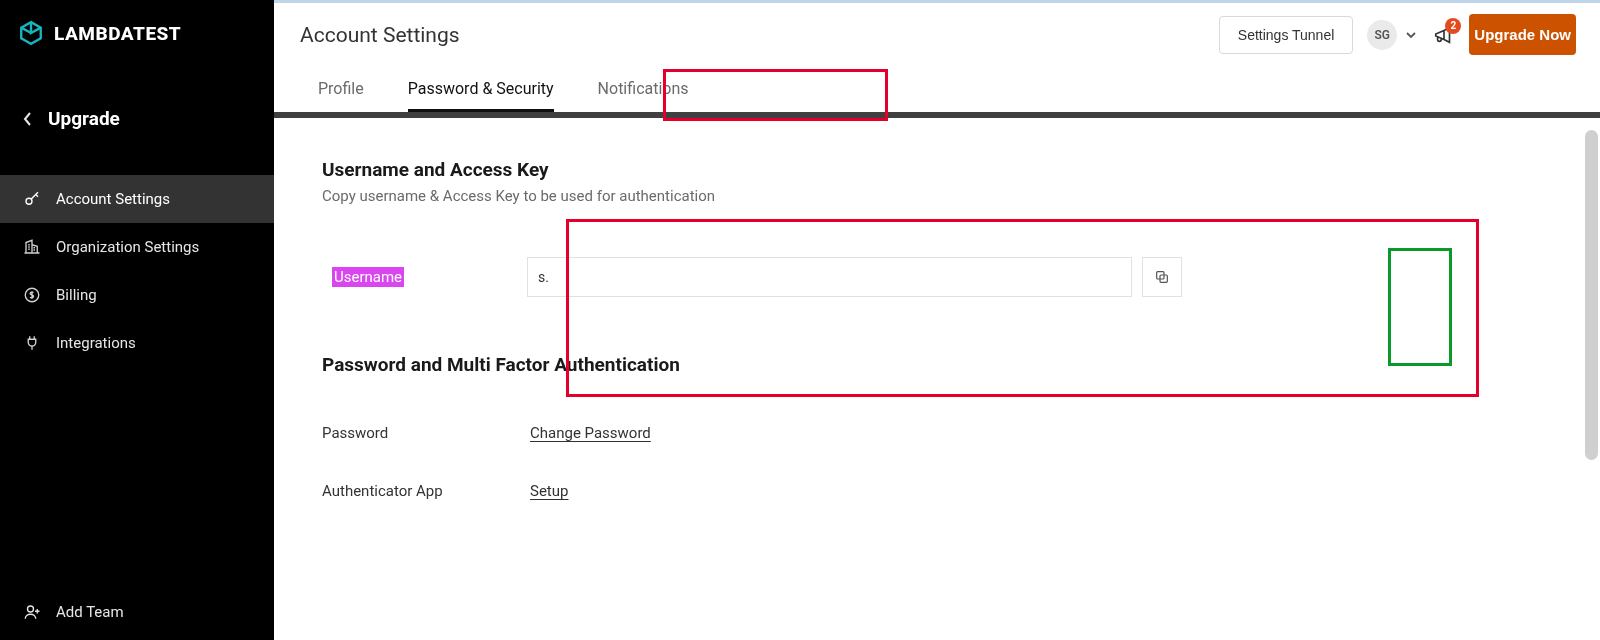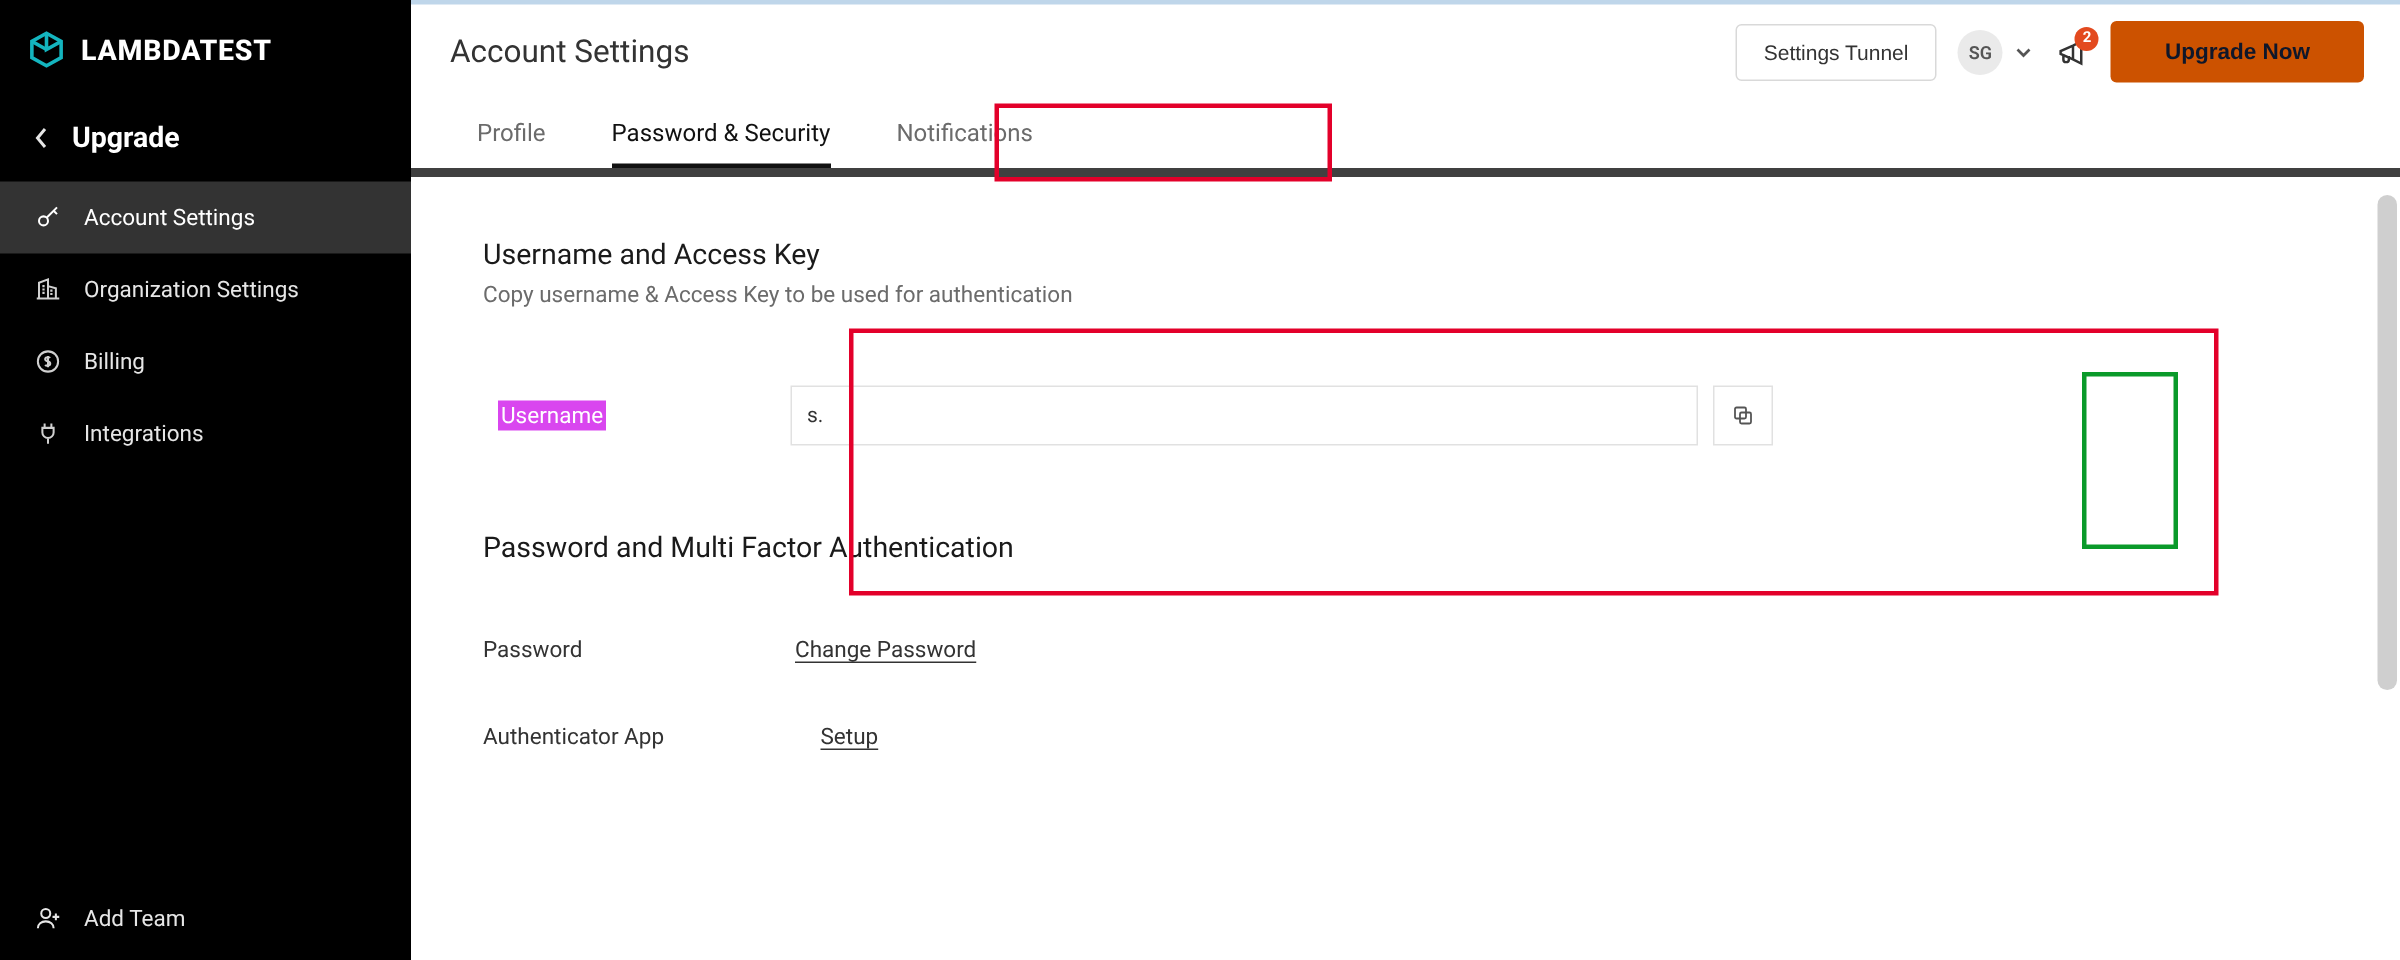--- a/index.html
+++ b/index.html
@@ -18,20 +18,21 @@
   
   .sidebar {
     position: absolute;
     left: 0; top: 0;
     width: 274px;
     height: 640px;
     background: #000;
     color: #fff;
     display: flex;
     flex-direction: column;
+    gap: 27px;
   }
   .sidebar .brand {
     display: flex;
     align-items: center;
     gap: 10px;
     padding: 20px 18px;
   }
   .brand-logo {
     width: 26px; height: 26px;
   }
@@ -109,22 +110,22 @@
   .notif-icon { width:22px; height:22px; }
   .badge {
     position:absolute; top:-6px; right:-6px;
     background:#e34a1f; color:#fff;
     font-size:10px; font-weight:700;
     min-width:16px; height:16px; padding:0 4px;
     display:inline-flex; align-items:center; justify-content:center;
     border-radius:8px;
   }
   .btn-primary {
-    background:#cc5200; color:#0f172a; border:none;
-    padding: 12px 36px; border-radius: 4px;
+    background:#cc5200; color:#ffffff; border:none;
+    padding: 12px 5px; border-radius: 4px;
     font-size: 15px; font-weight:600; cursor:pointer;
   }
 
   
   .tabs {
     position:absolute;
     left:274px; top:66px; right:0;
     height:52px;
     display:flex; align-items:flex-end;
     padding:0 0 0 44px;
@@ -153,21 +154,21 @@
   #tab-highlight-1 { left:663px; top:69px; width:225px; height:52px; }
 
   
   .content {
     position:absolute;
     left:274px; top:118px; right:0; bottom:0;
     background:#fff;
     padding: 40px 0 0 48px;
   }
 
-  .section-title { font-size: 19px; font-weight:400; color:#1a1a1a; }
+  .section-title { font-size: 19px; font-weight:700; color:#1a1a1a; }
   .section-sub   { font-size: 15px; color:#6b6b6b; margin-top:6px; }
 
   .keybox {
     margin-top: 26px;
     width: 870px;
     padding: 18px 10px 6px 10px;
   }
 
   .kv-row { display:flex; align-items:center; height:56px; }
   .kv-label { width: 195px; font-size:15px; color:#333; }
@@ -357,21 +358,21 @@
 
     </div>
   </div>
 
   <div class="mfa">
     <div class="section-title">Password and Multi Factor Authentication</div>
     <div class="row">
       <div class="lbl">Password</div>
       <a class="lnk">Change Password</a>
     </div>
-    <div class="row" style="margin-top:0;gap:17px;">
+    <div class="row" style="margin-top:0;">
       <div class="lbl">Authenticator App</div>
       <a class="lnk">Setup</a>
     </div>
   </div>
 </main>
 
 <div id="tab-highlight-1" class="tab-highlight"></div>
 <div id="keysection-highlight"></div>
 <div id="copy-highlight"></div>
 

